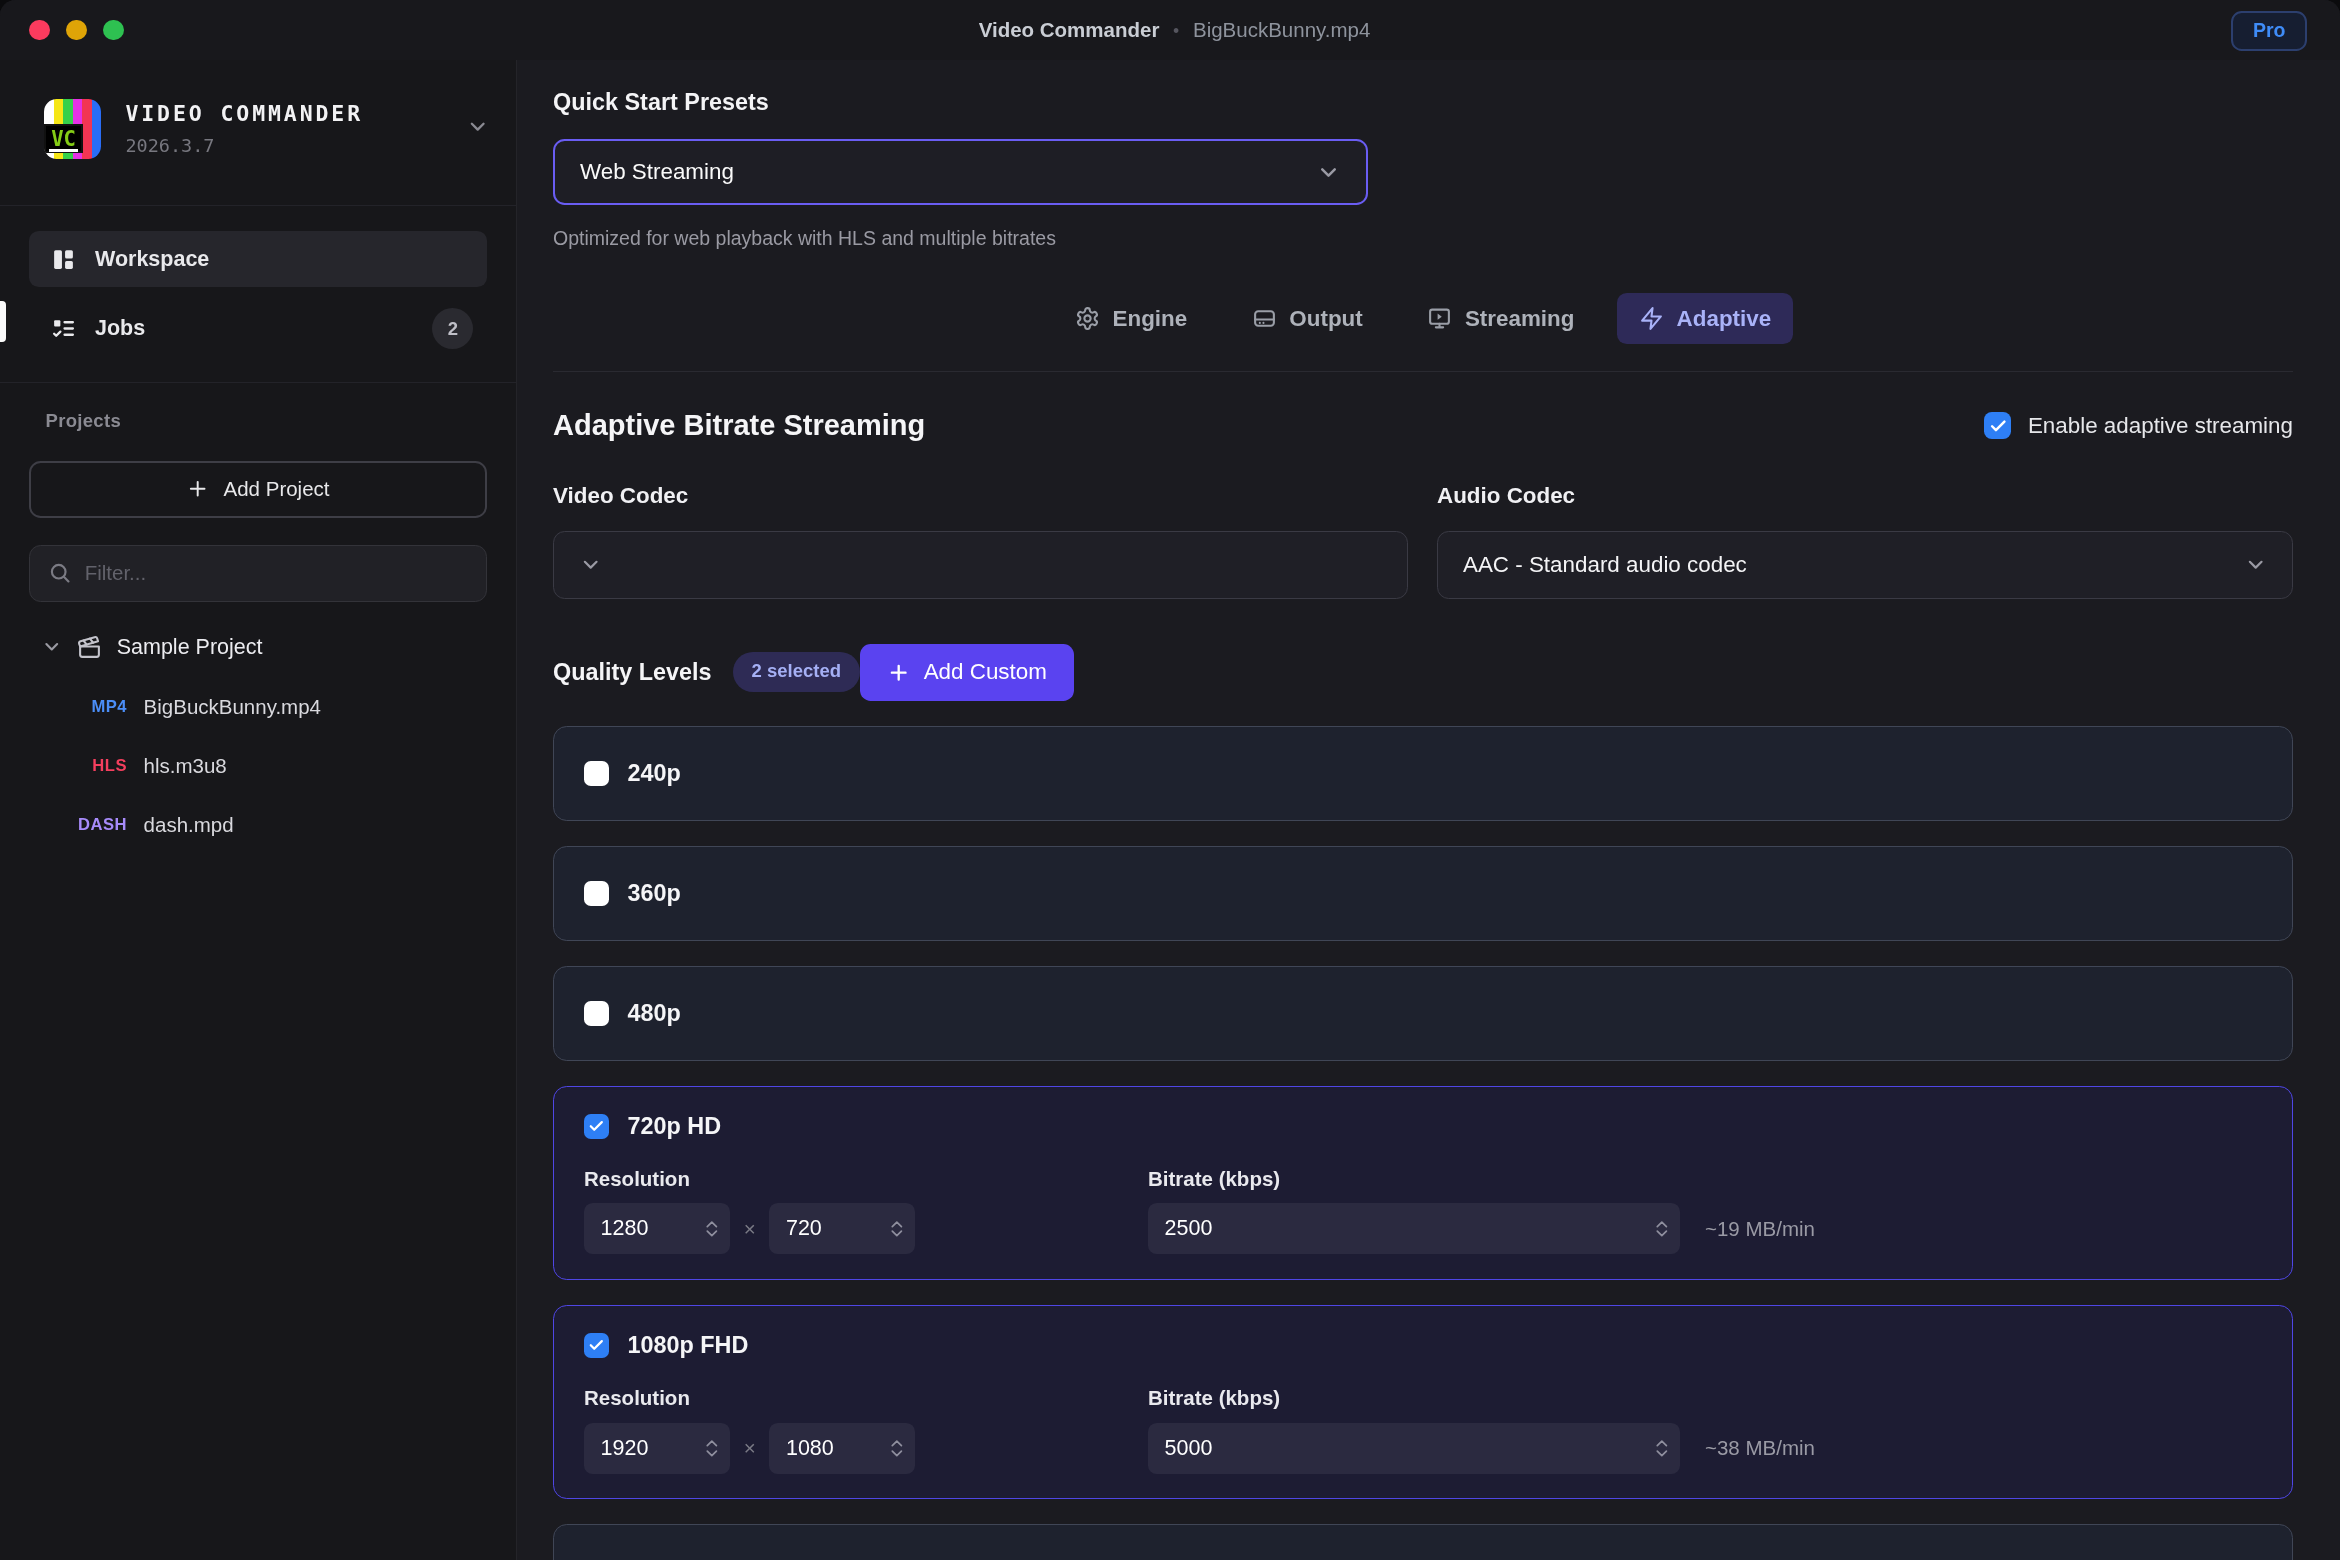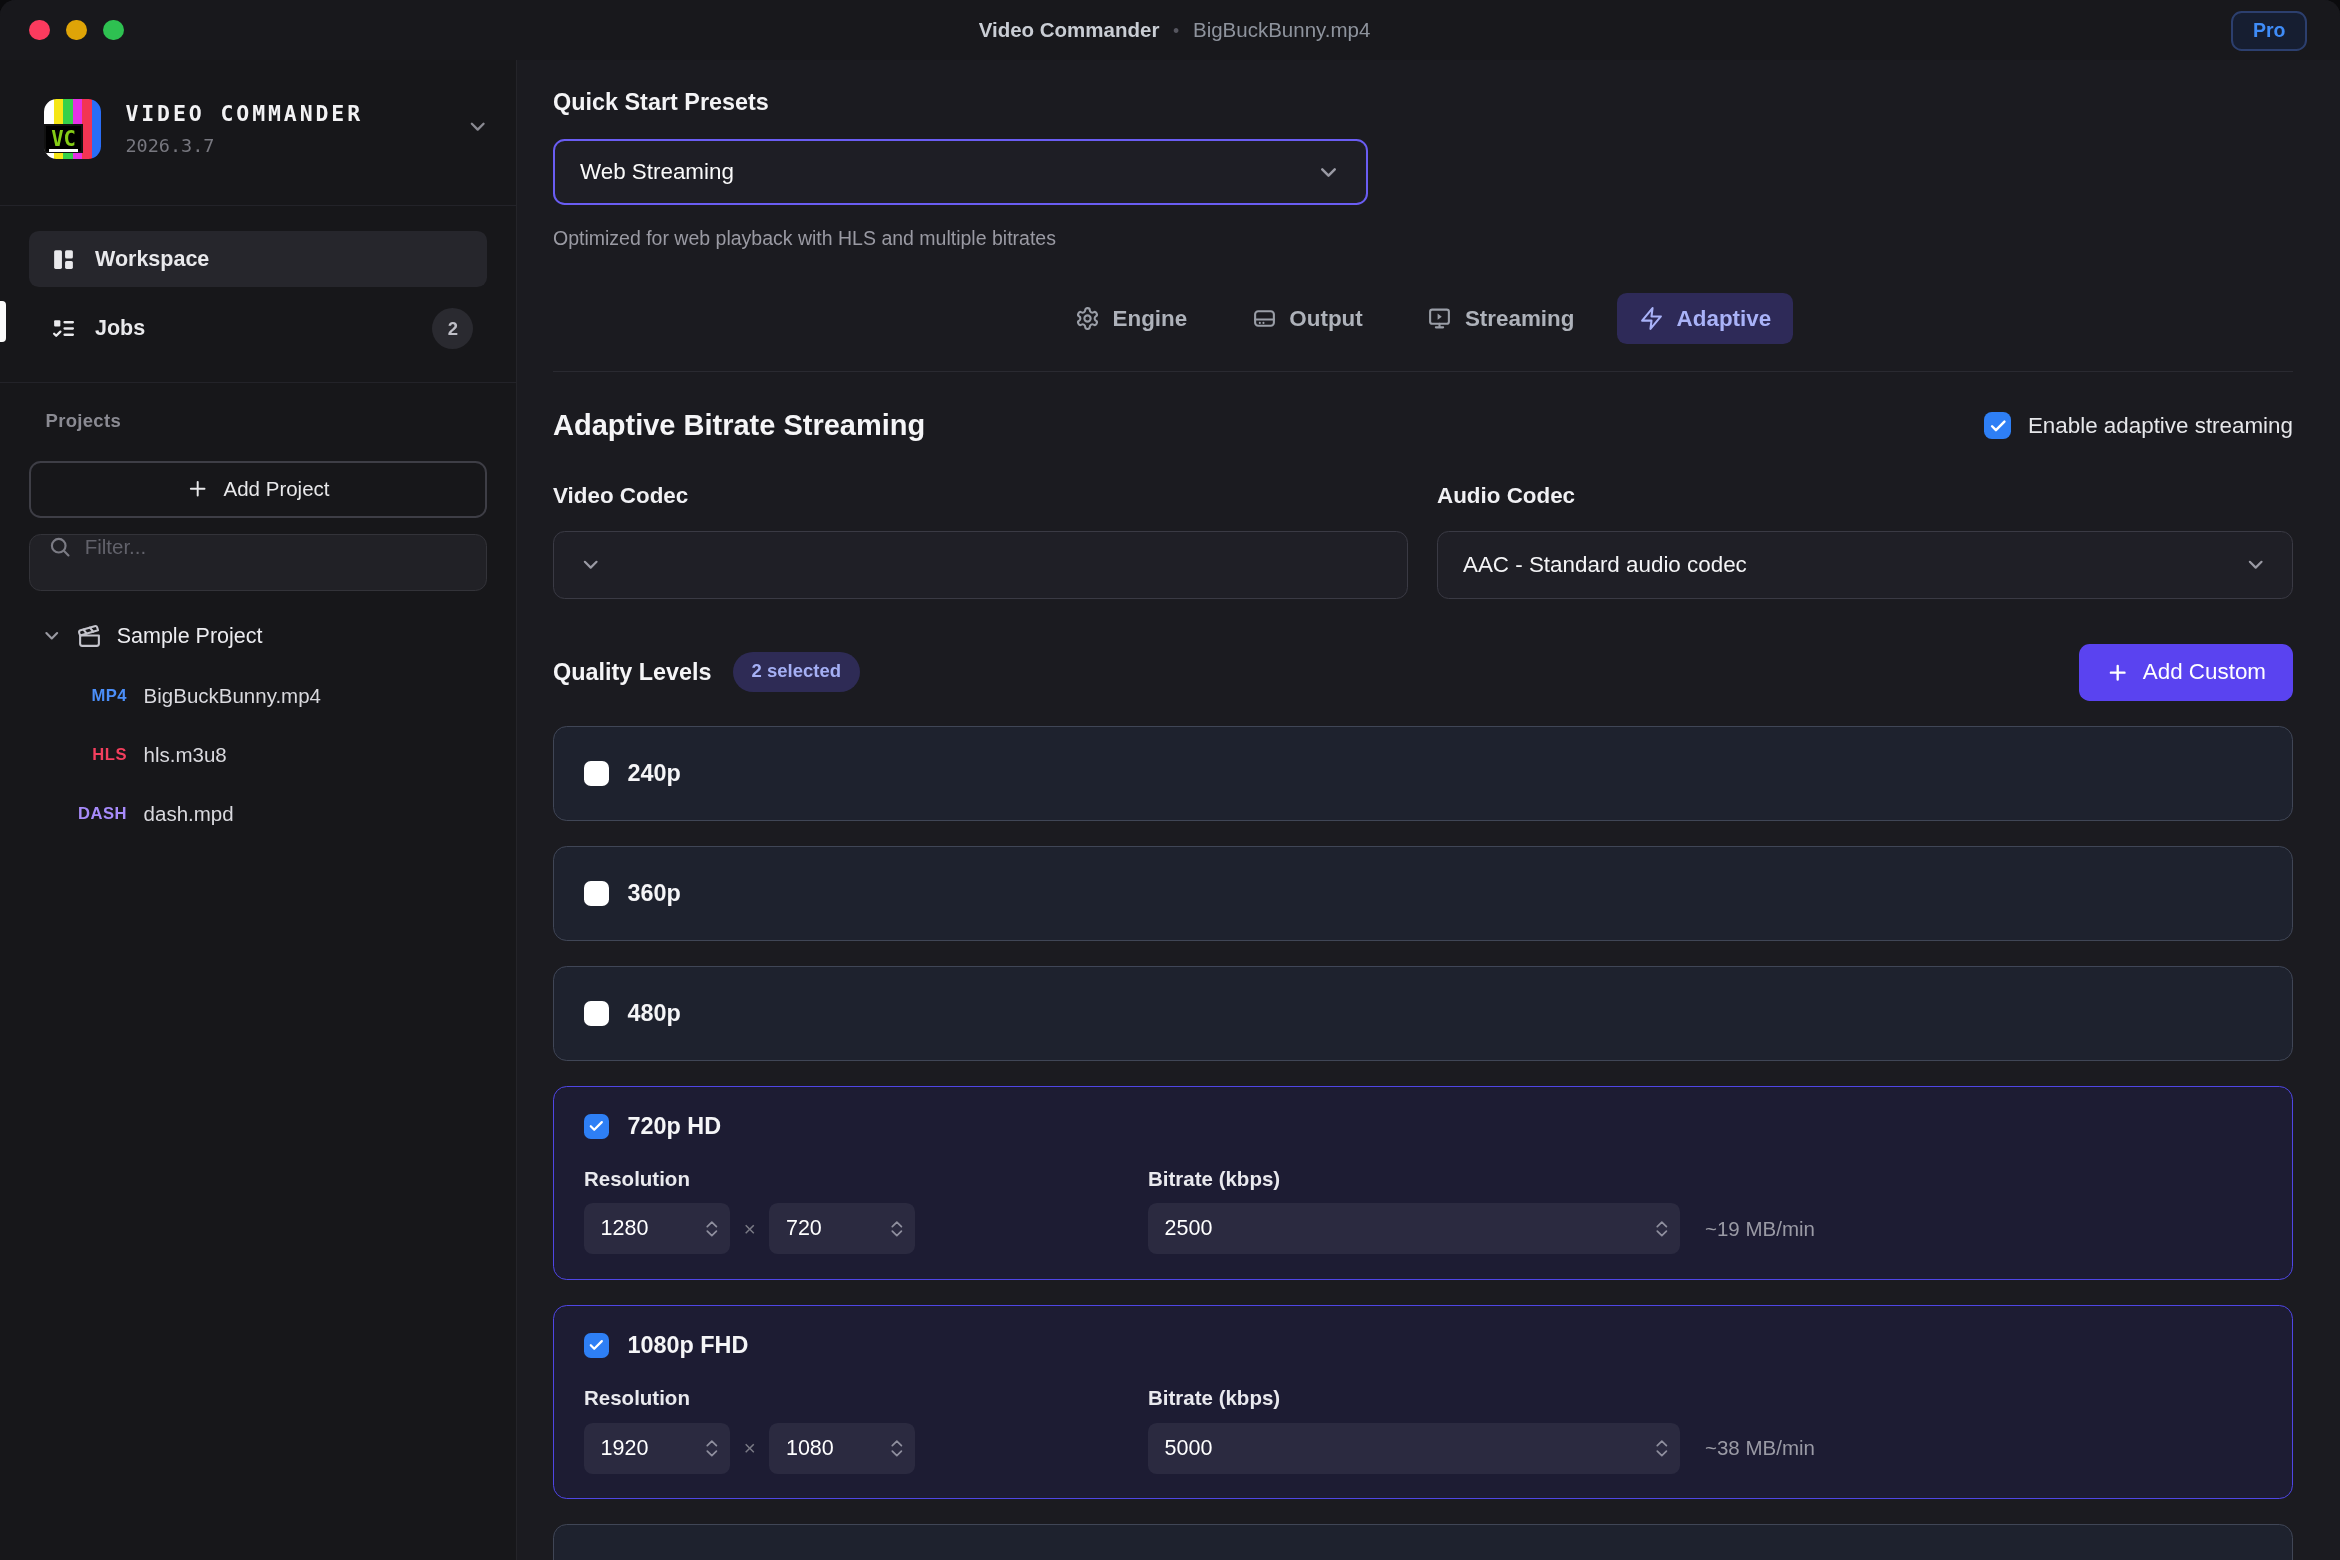--- a/index.html
+++ b/index.html
@@ -47,22 +47,22 @@
                color:#bfbfc7; font-size:18.5px; font-weight:600; display:flex; align-items:center; justify-content:center; }
   .active-indicator { position:absolute; left:0; top:241px; width:5.9px; height:41px; background:#fafafa;
                       border-radius:0 3.9px 3.9px 0; }
   .sb-divider { border-top:1px solid #232329; margin-top:25px; }
 
   .sb-projects { padding:27px 29px 0; }
   .proj-label { color:#8a8a92; font-size:18.5px; font-weight:600; letter-spacing:0.3px; padding-left:16.6px; }
   .add-project { margin-top:29px; height:57px; border:2px solid #3e3e46; border-radius:11.7px; background:transparent;
                  width:100%; display:flex; align-items:center; justify-content:center; gap:13.7px;
                  color:#e8e8ea; font-size:20.5px; font-weight:500; }
-  .filter-box { margin-top:16px; height:57px; background:#212126; border:1.5px solid #333339; border-radius:11.7px;
-                display:flex; align-items:flex-start; padding:0 17.6px; }
+  .filter-box { margin-top:27px; height:57px; background:#212126; border:1.5px solid #333339; border-radius:11.7px;
+                display:flex; align-items:center; padding:0 17.6px; }
   .filter-box input { background:transparent; border:none; outline:none; color:#cfcfd6; font-size:20.5px;
                       margin-left:13.7px; width:100%; font-family:"Liberation Sans", sans-serif; }
   .filter-box input::placeholder { color:#62626b; }
 
   .sb-tree { padding:33px 29px 0 41px; }
   .tree-head { display:flex; align-items:center; gap:14.6px; color:#ececf0; font-size:21.5px; font-weight:500; }
   .tree-head .tico { color:#c4c4cc; display:flex; }
   .tree-files { margin-top:17.6px; }
   .file-row { display:flex; align-items:center; height:59px; }
   .file-badge { width:86px; text-align:right; font-size:16.6px; font-weight:800; letter-spacing:0.5px; flex:none; }
@@ -90,21 +90,21 @@
   .section-title { color:#f5f5f7; font-size:29px; font-weight:700; }
   .enable-wrap { display:flex; align-items:center; gap:16.6px; }
   .enable-label { color:#e6e7ea; font-size:22.4px; }
 
   .codec-grid { margin-top:41px; display:grid; grid-template-columns:855px 1fr; column-gap:29px; }
   .form-label { color:#f0f0f3; font-size:22.4px; font-weight:700; }
   .select { margin-top:21.5px; height:68px; background:#1f1f26; border:1.5px solid #3a3a44; border-radius:11.7px;
             display:flex; align-items:center; padding:0 25px; }
   .select .val { color:#f4f4f6; font-size:22.4px; flex:1; }
 
-  .quality-head { margin-top:45px; display:flex; align-items:center; justify-content:space-between; }
+  .quality-head { margin-top:45px; display:flex; align-items:center; }
   .qh-left { display:flex; align-items:center; gap:21.5px; }
   .qh-title { color:#f5f5f7; font-size:23.4px; font-weight:700; }
   .sel-badge { background:#2e2b55; color:#a5b0f5; font-size:18.5px; font-weight:600; padding:7.8px 18.5px 9.8px;
                border-radius:974px; }
   .add-custom { background:#5a43f0; color:#fff; border:none; border-radius:10.7px; height:57px; padding:0 27px;
                 display:flex; align-items:center; gap:13.7px; font-size:22.4px; font-weight:400;
                 font-family:"Liberation Sans", sans-serif; }
 
   .q-list { margin-top:25px; }
   .q-row { background:#1e222e; border:1.5px solid #404656; border-radius:13.7px; margin-bottom:25px; }

